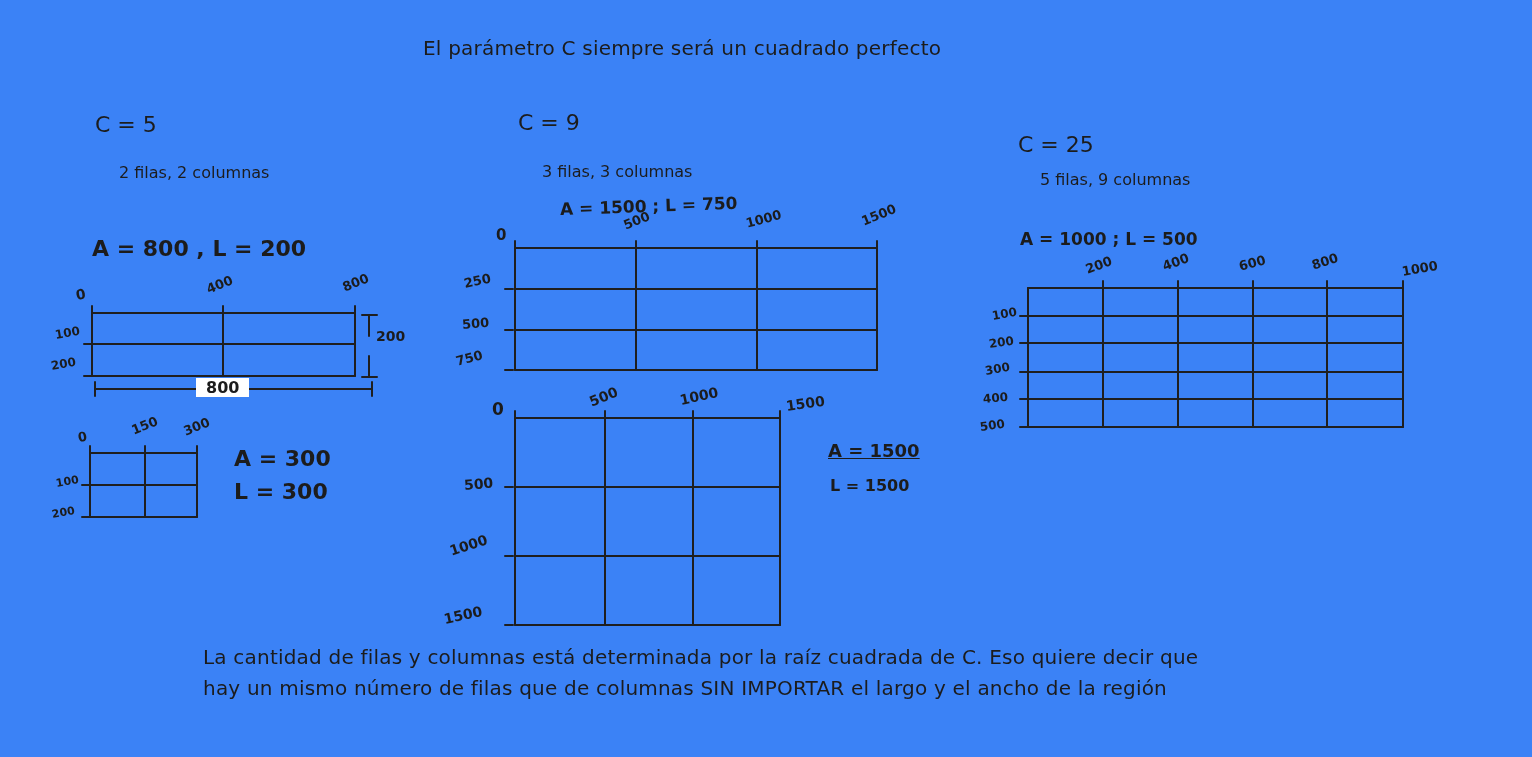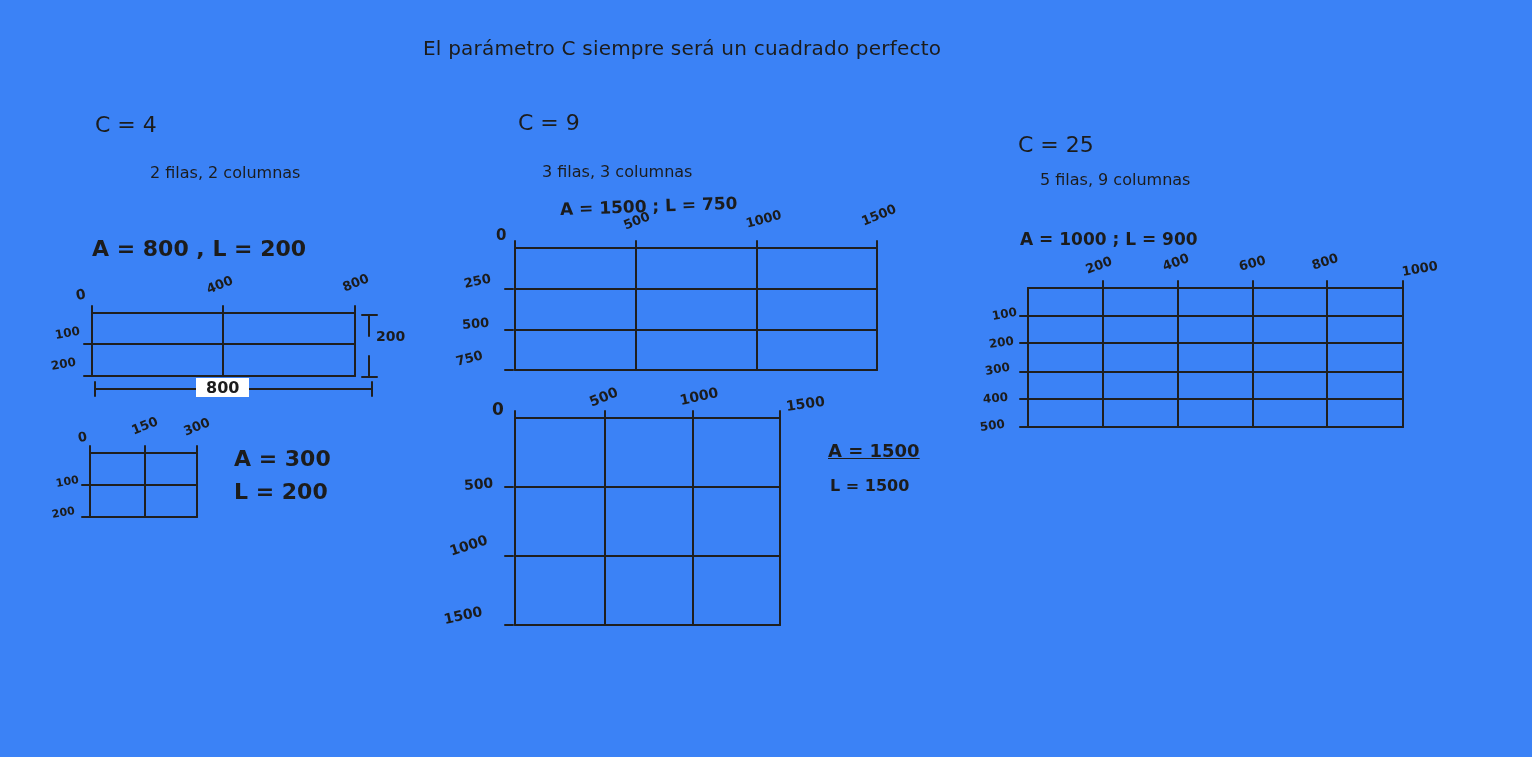--- a/index.html
+++ b/index.html
@@ -116,39 +116,39 @@
       <line x1="1020" y1="316" x2="1028" y2="316"></line>
         <line x1="1020" y1="343" x2="1028" y2="343"></line>
         <line x1="1020" y1="372" x2="1028" y2="372"></line>
         <line x1="1020" y1="399" x2="1028" y2="399"></line>
         <line x1="1020" y1="427" x2="1028" y2="427"></line>
     </g>
   </svg>
 
   <span class="lbl title" style="left:423px;top:36px;">El parámetro C siempre será un cuadrado perfecto</span>
 
-  <span class="lbl h" style="left:95px;top:112px;">C = 4</span>
-  <span class="lbl sub" style="left:150px;top:163px;">2 filas, 2 columnas</span>
+  <span class="lbl h" style="left:95px;top:112px;">C = 5</span>
+  <span class="lbl sub" style="left:119px;top:163px;">2 filas, 2 columnas</span>
   <span class="lbl param" style="left:92px;top:236px;">A = 800 ,  L = 200</span>
 
   <span class="lbl tick" style="left:76px;top:287px;font-size:14px;transform:rotate(-10deg);">0</span>
   <span class="lbl tick" style="left:207px;top:282px;transform:rotate(-22deg);">400</span>
   <span class="lbl tick" style="left:343px;top:280px;transform:rotate(-22deg);">800</span>
   <span class="lbl tick" style="left:55px;top:328px;font-size:12px;transform:rotate(-10deg);">100</span>
   <span class="lbl tick" style="left:51px;top:359px;font-size:12px;transform:rotate(-10deg);">200</span>
   <span class="lbl tick" style="left:376px;top:328px;font-size:14px;">200</span>
   <span class="lbl tick wdim" style="left:196px;top:378px;font-size:16px;">800</span>
 
   <span class="lbl tick" style="left:78px;top:430px;transform:rotate(-10deg);">0</span>
   <span class="lbl tick" style="left:132px;top:423px;transform:rotate(-22deg);">150</span>
   <span class="lbl tick" style="left:184px;top:424px;transform:rotate(-22deg);">300</span>
   <span class="lbl tick" style="left:56px;top:477px;font-size:11px;transform:rotate(-10deg);">100</span>
   <span class="lbl tick" style="left:52px;top:508px;font-size:11px;transform:rotate(-10deg);">200</span>
   <span class="lbl param" style="left:234px;top:446px;">A = 300</span>
-  <span class="lbl param" style="left:234px;top:479px;">L = 200</span>
+  <span class="lbl param" style="left:234px;top:479px;">L = 300</span>
 
   <span class="lbl h" style="left:518px;top:110px;">C = 9</span>
   <span class="lbl sub" style="left:542px;top:162px;">3 filas, 3 columnas</span>
   <span class="lbl param" style="left:560px;top:199px;font-size:17px;transform:rotate(-2deg);">A = 1500 ;  L = 750</span>
 
   <span class="lbl tick" style="left:496px;top:226px;font-size:15px;">0</span>
   <span class="lbl tick" style="left:624px;top:218px;transform:rotate(-22deg);">500</span>
   <span class="lbl tick" style="left:746px;top:216px;transform:rotate(-15deg);">1000</span>
   <span class="lbl tick" style="left:862px;top:214px;transform:rotate(-22deg);">1500</span>
   <span class="lbl tick" style="left:464px;top:276px;transform:rotate(-12deg);">250</span>
@@ -160,27 +160,29 @@
   <span class="lbl tick" style="left:680px;top:392px;font-size:14px;transform:rotate(-12deg);">1000</span>
   <span class="lbl tick" style="left:786px;top:398px;font-size:14px;transform:rotate(-8deg);">1500</span>
   <span class="lbl tick" style="left:464px;top:477px;font-size:14px;transform:rotate(-5deg);">500</span>
   <span class="lbl tick" style="left:450px;top:543px;font-size:14px;transform:rotate(-18deg);">1000</span>
   <span class="lbl tick" style="left:444px;top:611px;font-size:14px;transform:rotate(-12deg);">1500</span>
   <span class="lbl param" style="left:828px;top:440px;font-size:18px;text-decoration:underline;">A = 1500</span>
   <span class="lbl param" style="left:830px;top:476px;font-size:16px;">L = 1500</span>
 
   <span class="lbl h" style="left:1018px;top:132px;">C = 25</span>
   <span class="lbl sub" style="left:1040px;top:170px;">5 filas, 9 columnas</span>
-  <span class="lbl param" style="left:1020px;top:229px;font-size:17px;">A = 1000  ;  L = 900</span>
+  <span class="lbl param" style="left:1020px;top:229px;font-size:17px;">A = 1000  ;  L = 500</span>
 
   <span class="lbl tick" style="left:1086px;top:262px;transform:rotate(-20deg);">200</span>
   <span class="lbl tick" style="left:1163px;top:259px;transform:rotate(-20deg);">400</span>
   <span class="lbl tick" style="left:1239px;top:259px;transform:rotate(-15deg);">600</span>
   <span class="lbl tick" style="left:1312px;top:258px;transform:rotate(-18deg);">800</span>
   <span class="lbl tick" style="left:1402px;top:264px;transform:rotate(-10deg);">1000</span>
   <span class="lbl tick" style="left:992px;top:309px;font-size:12px;transform:rotate(-10deg);">100</span>
   <span class="lbl tick" style="left:989px;top:337px;font-size:12px;transform:rotate(-8deg);">200</span>
   <span class="lbl tick" style="left:985px;top:364px;font-size:12px;transform:rotate(-10deg);">300</span>
   <span class="lbl tick" style="left:983px;top:392px;font-size:12px;transform:rotate(-5deg);">400</span>
   <span class="lbl tick" style="left:980px;top:420px;font-size:12px;transform:rotate(-8deg);">500</span>
 
+  <span class="lbl footer" style="left:203px;top:645px;">La cantidad de filas y columnas está determinada por la raíz cuadrada de C. Eso quiere decir que</span>
+  <span class="lbl footer" style="left:203px;top:676px;">hay un mismo número de filas que de columnas SIN IMPORTAR el largo y el ancho de la región</span>
 
 </div>
 
 </body></html>

